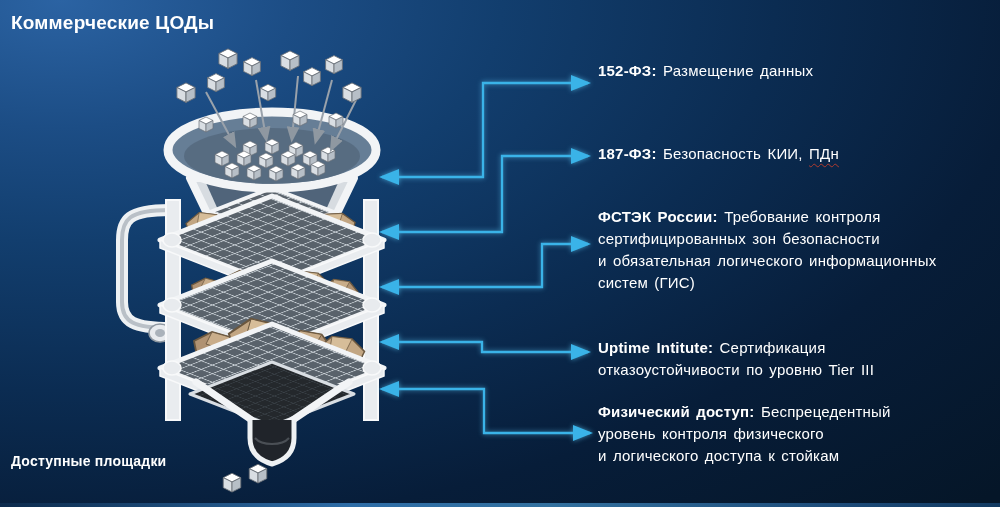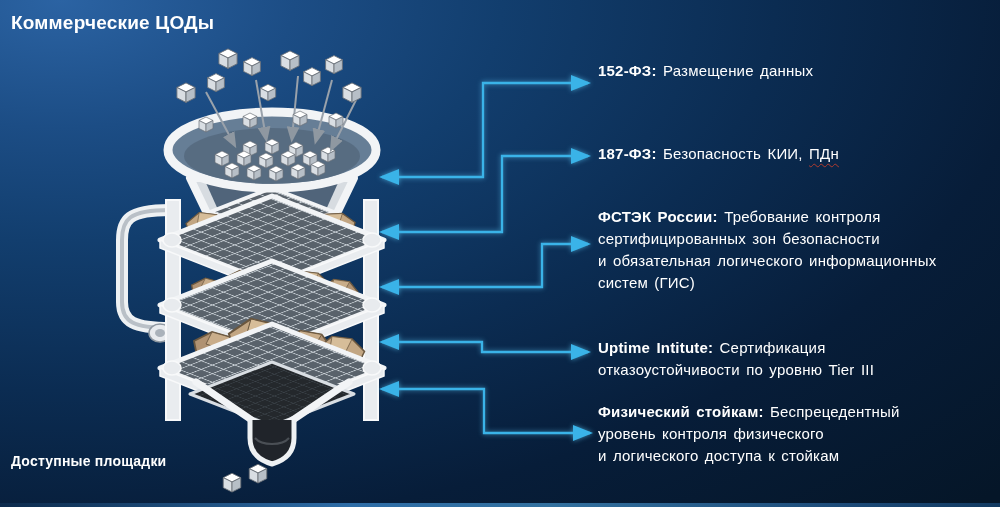--- a/index.html
+++ b/index.html
@@ -222,19 +222,19 @@
     <div>и обязательная логического информационных</div>
     <div>систем (ГИС)</div>
   </div>
 
   <div class="ann" style="top:317px;margin-top:20px;">
     <div><b>Uptime Intitute:</b> <span>Сертификация</span></div>
     <div>отказоустойчивости по уровню Tier III</div>
   </div>
 
   <div class="ann" style="top:401px;">
-    <div><b>Физический стойкам:</b> <span>Беспрецедентный</span></div>
+    <div><b>Физический доступ:</b> <span>Беспрецедентный</span></div>
     <div>уровень контроля физического</div>
     <div>и логического доступа к стойкам</div>
   </div>
 
   <div class="bottom-bar"></div>
 </div>
 
 </body></html>

